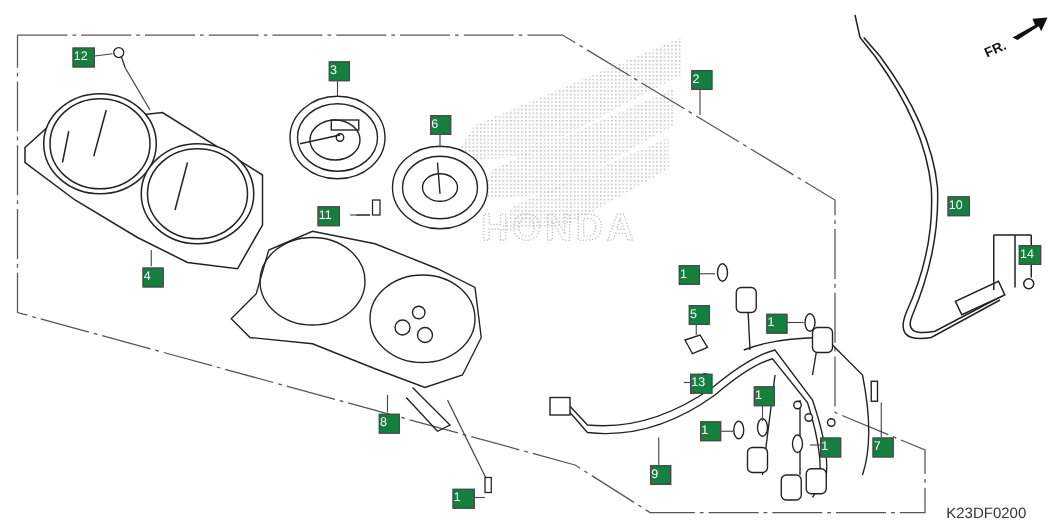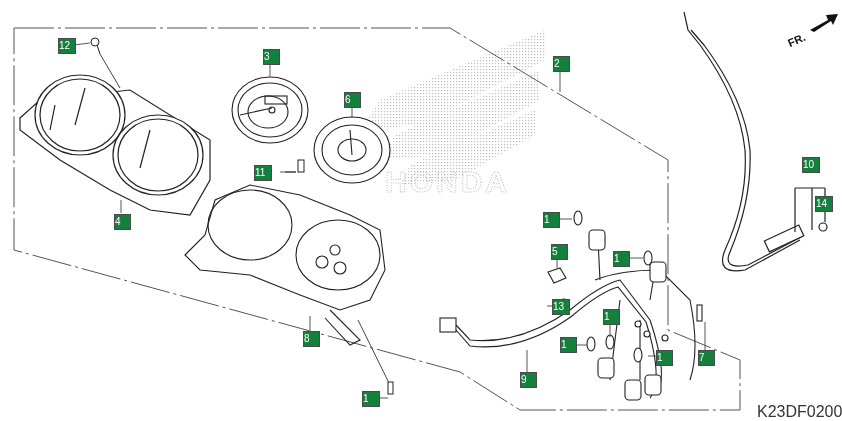--- a/index.html
+++ b/index.html
@@ -4,21 +4,21 @@
 <style>
   html, body { margin: 0; padding: 0; background: #ffffff; }
   body { width: 842px; height: 421px; position: relative; overflow: hidden;
          font-family: "Liberation Sans", sans-serif; }
   #diagram { position: absolute; left: 0; top: 0; }
   .callout { position: absolute; background: #15803d; color: #ffffff;
              font-size: 10px; line-height: 14px; text-align: left;
              width: 15px; height: 14px; border: 1px solid #4a4a4a;
              font-family: "Liberation Sans", sans-serif; }
   .callout.wide { width: 16px; }
-  .code { position: absolute; font-size: 16px; color: #333333;
+  .code { position: absolute; font-size: 12px; color: #333333;
           font-family: "Liberation Sans", sans-serif; }
   .fr { position: absolute; font-size: 11px; font-weight: bold; color: #111111;
         transform: rotate(-24deg); transform-origin: left top;
         font-family: "Liberation Sans", sans-serif; }
 </style>
 </head>
 <body>
 
 <svg id="diagram" width="842" height="421" viewBox="0 0 842 421" xmlns="http://www.w3.org/2000/svg">
 
@@ -150,21 +150,21 @@
     <line x1="378" y1="398" x2="388" y2="398"></line>
   </g>
 </svg>
 
 <div class="callout wide" style="left:58px;top:38px">12</div>
 <div class="callout" style="left:263px;top:49px">3</div>
 <div class="callout" style="left:344px;top:92px">6</div>
 <div class="callout" style="left:553px;top:56px">2</div>
 <div class="callout wide" style="left:254px;top:165px">11</div>
 <div class="callout" style="left:114px;top:214px">4</div>
-<div class="callout wide" style="left:802px;top:157px">10</div>
+<div class="callout wide" style="left:758px;top:157px">10</div>
 <div class="callout wide" style="left:815px;top:196px">14</div>
 <div class="callout" style="left:543px;top:212px">1</div>
 <div class="callout" style="left:613px;top:251px">1</div>
 <div class="callout" style="left:551px;top:244px">5</div>
 <div class="callout wide" style="left:552px;top:299px">13</div>
 <div class="callout" style="left:603px;top:309px">1</div>
 <div class="callout" style="left:560px;top:337px">1</div>
 <div class="callout" style="left:656px;top:350px">1</div>
 <div class="callout" style="left:303px;top:331px">8</div>
 <div class="callout" style="left:520px;top:372px">9</div>

